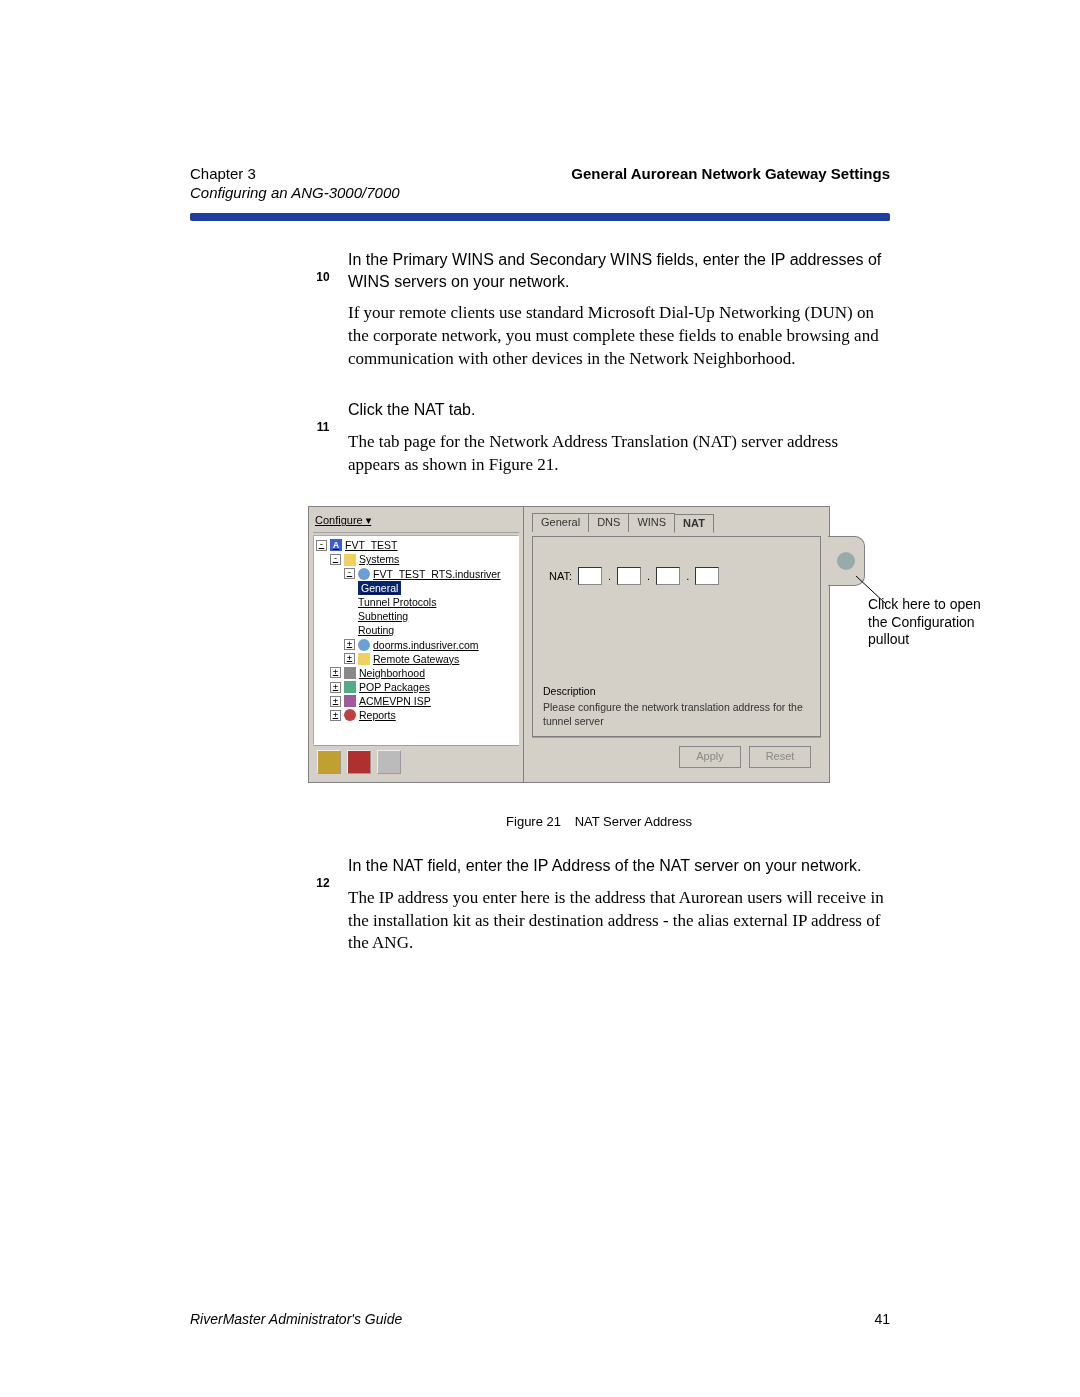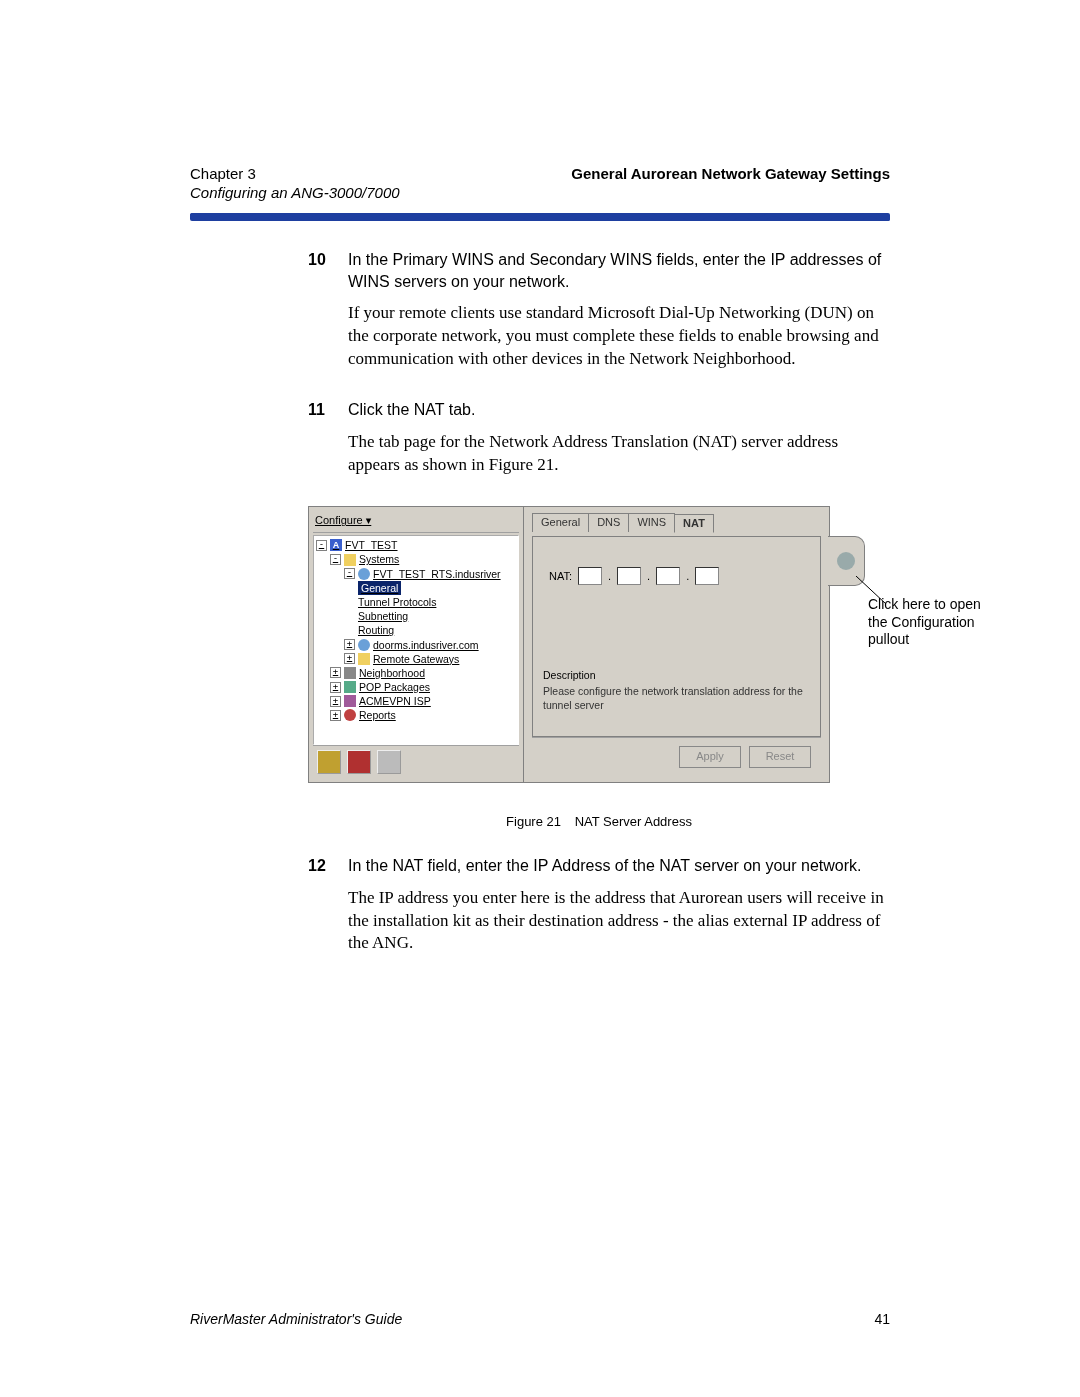--- a/index.html
+++ b/index.html
@@ -48,24 +48,25 @@
     font-size: 16px;
     line-height: 1.35;
   }
   .step {
     display: flex;
     margin-bottom: 18px;
   }
   .step-num {
     width: 30px;
     flex: 0 0 30px;
-    text-align: left;
+    text-align: center;
     font-weight: bold;
-    font-size: 16px;
+    font-size: 12px;
     margin-right: 10px;
+    margin-top: 20px;
   }
   .step-text { flex: 1; }
   .step-text p { margin: 0 0 10px 0; }
   .serif { font-family: "Book Antiqua", Palatino, Georgia, serif; font-size: 17px; }
 
   
   .shot-wrap {
     position: relative;
     margin: 20px 0 10px 0;
   }
@@ -146,21 +147,21 @@
     flex:1;
     padding:30px 10px 8px 10px;
     position:relative;
   }
   .nat-row { display:flex; align-items:center; gap:6px; margin-left:6px;}
   .nat-label { font-size:11px; }
   .ip-box {
     width:22px; height:16px; background:#fff; border:1px inset #888;
   }
   .desc-block {
-    position:absolute; left:10px; right:10px; bottom:24px;
+    position:absolute; left:10px; right:10px; bottom:8px;
     font-size:10.5px;
   }
   .desc-title { margin-bottom:2px; }
   .desc-text { color:#333; }
   .btn-row {
     display:flex; justify-content:flex-end; gap:8px;
     padding:8px 10px;
     border-top:1px solid #a0a0a0;
   }
   .win-btn {

